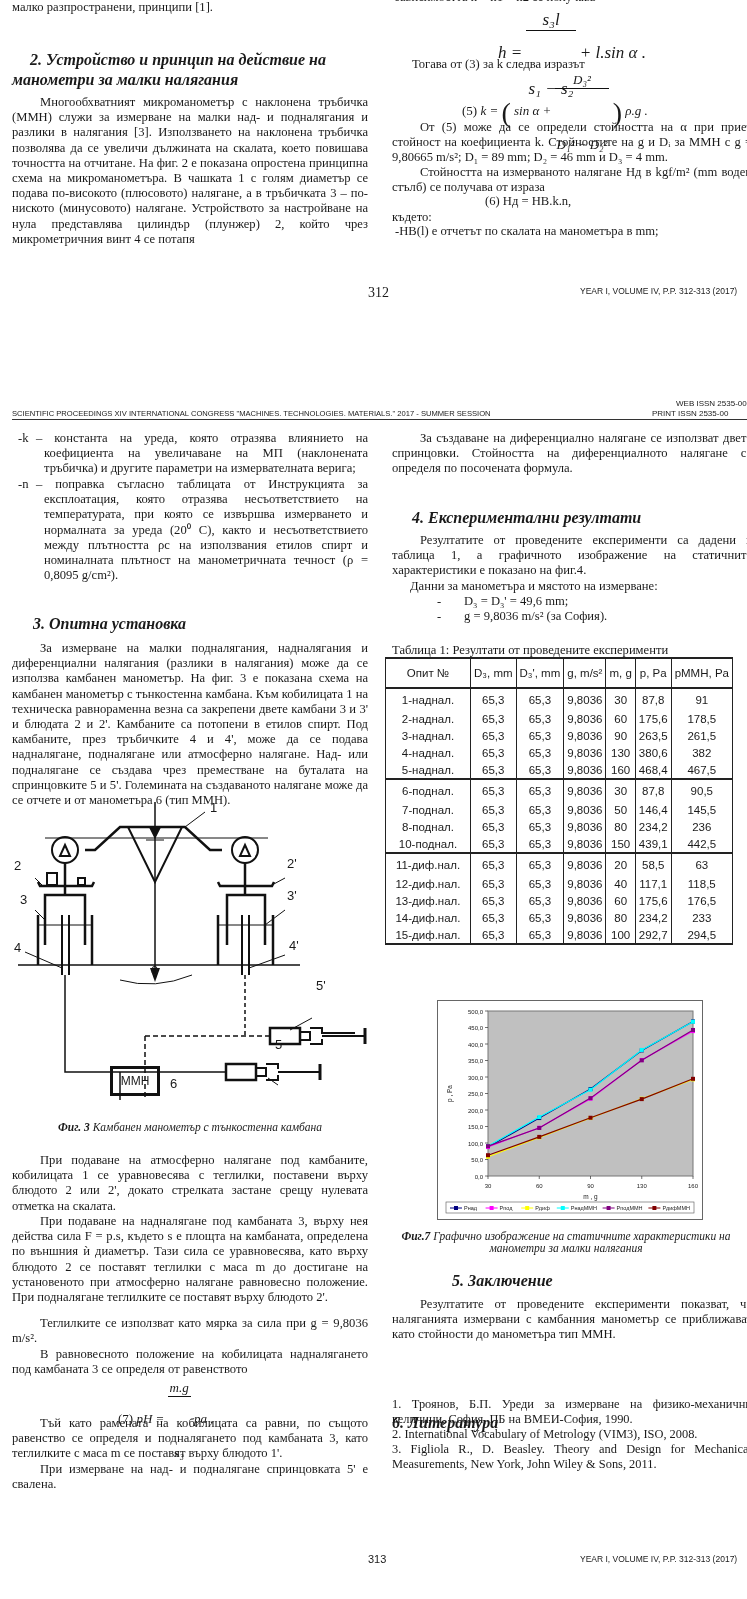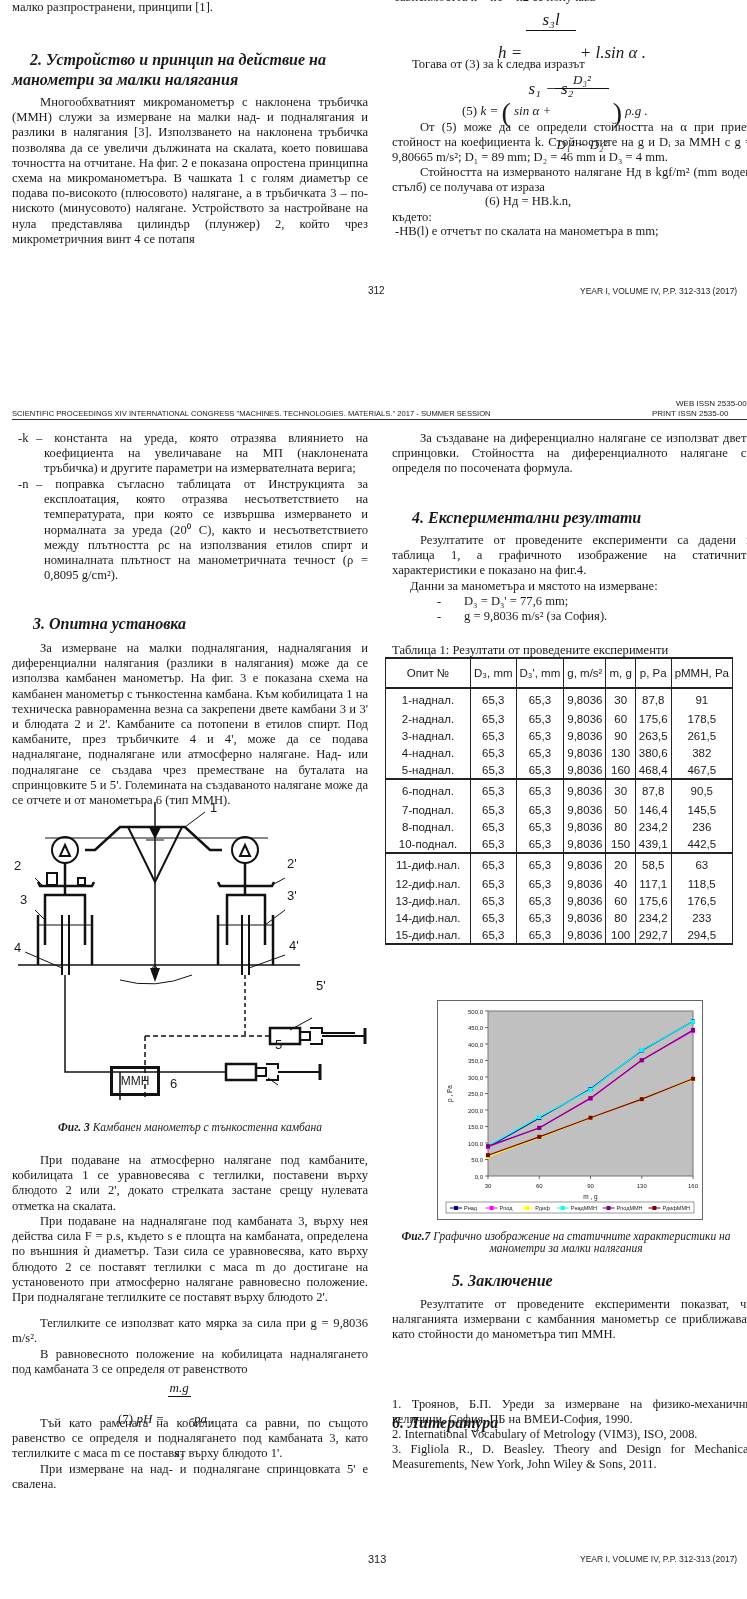--- a/index.html
+++ b/index.html
@@ -62,21 +62,21 @@
   <span style="font-size:28px; vertical-align:middle; font-weight:100;">)</span>
   <span style="font-style:italic">ρ.g .</span>
 </div>
 
 <div class="abs txt ind" style="left:392px; top:120px; width:360px;">От (5) може да се определи стойността на α при приет стойност на коефициента k. Стойностите на g и Dᵢ за ММН с g = 9,80665 m/s²; D₁ = 89 mm; D₂ = 46 mm и D₃ = 4 mm.</div>
 <div class="abs txt ind" style="left:392px; top:165px; width:360px;">Стойността на измерваното налягане Hд в kgf/m² (mm воден стълб) се получава от израза</div>
 <div class="abs txt" style="left:485px; top:194px;">(6) Hд = HB.k.n,</div>
 <div class="abs txt" style="left:392px; top:210px;">където:</div>
 <div class="abs txt" style="left:395px; top:224px; white-space:nowrap;">-HB(l) е отчетът по скалата на манометъра в mm;</div>
 
-<div class="abs sans" style="left:368px; top:285px; font-size:10px;">312</div>
+<div class="abs sans" style="left:368px; top:285px; font-size:14px;font-family:Liberation Serif, serif;">312</div>
 <div class="abs sans" style="left:580px; top:286px; font-size:8.5px; white-space:nowrap;">YEAR I, VOLUME IV, P.P. 312-313 (2017)</div>
 
 <div class="abs page-gap" style="top:320px; height:70px; background:#ffffff;"></div>
 
 <div class="abs sans" style="left:652px; top:399px; font-size:8px; white-space:nowrap;margin-left:24px;">WEB ISSN 2535-00</div>
 <div class="abs sans" style="left:652px; top:409px; font-size:8px; white-space:nowrap;">PRINT ISSN 2535-00</div>
 <div class="abs sans" style="left:12px; top:409px; font-size:7.6px; white-space:nowrap;">SCIENTIFIC PROCEEDINGS XIV INTERNATIONAL CONGRESS "MACHINES. TECHNOLOGIES. MATERIALS." 2017 - SUMMER SESSION</div>
 <div class="abs hdr-line" style="left:12px; top:419px; width:735px;"></div>
 
 <div class="abs txt" style="left:18px; top:431px; width:350px;">
@@ -201,21 +201,21 @@
 
 <div class="abs txt ind" style="left:12px; top:1416px; width:356px;">Тъй като рамената на кобилицата са равни, по същото равенство се определя и подналягането под камбаната 3, като теглилките с маса m се поставят върху блюдото 1'.</div>
 <div class="abs txt ind" style="left:12px; top:1462px; width:356px;">При измерване на над- и подналягане спринцовката 5' е свалена.</div>
 
 <div class="abs txt ind" style="left:392px; top:431px; width:360px;">За създаване на диференциално налягане се използват двете спринцовки. Стойността на диференциалното налягане се определя по посочената формула.</div>
 
 <div class="abs h2" style="left:412px; top:508px;">4. Експериментални резултати</div>
 <div class="abs txt ind" style="left:392px; top:533px; width:360px;">Резултатите от проведените експерименти са дадени в таблица 1, а графичното изображение на статичните характеристики е показано на фиг.4.</div>
 <div class="abs txt" style="left:410px; top:579px; width:340px;">Данни за манометъра и мястото на измерване:</div>
 <div class="abs txt" style="left:437px; top:594px; white-space:nowrap;">
-  <span style="display:inline-block; width:27px;">-</span><span>D₃ = D₃' = 77,6 mm;</span>
+  <span style="display:inline-block; width:27px;">-</span><span>D₃ = D₃' = 49,6 mm;</span>
 </div>
 <div class="abs txt" style="left:437px; top:609px; white-space:nowrap;">
   <span style="display:inline-block; width:27px;">-</span><span>g = 9,8036 m/s² (за София).</span>
 </div>
 
 <div class="abs txt" style="left:392px; top:643px; white-space:nowrap;">Таблица 1: Резултати от проведените експерименти</div>
 
 <table class="res abs" style="left:385px; top:657px;" id="results-table">
   <thead>
     <tr id="thead-row">

